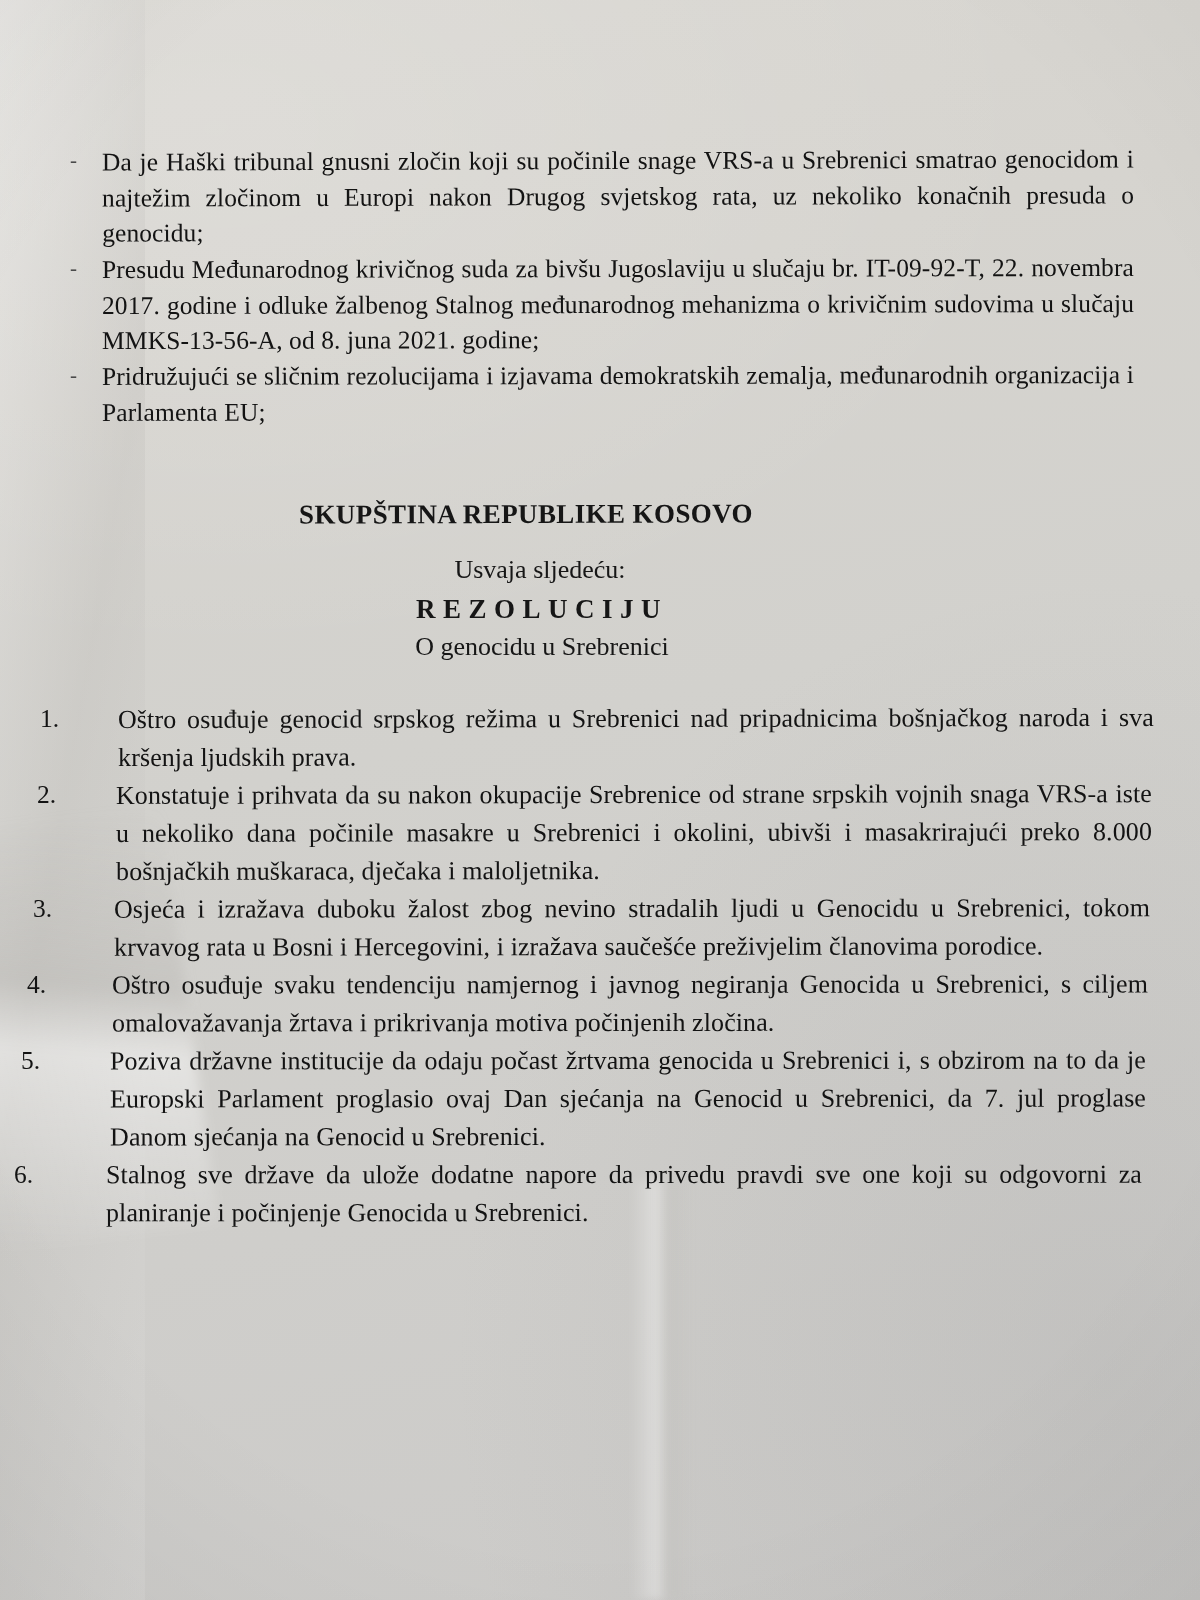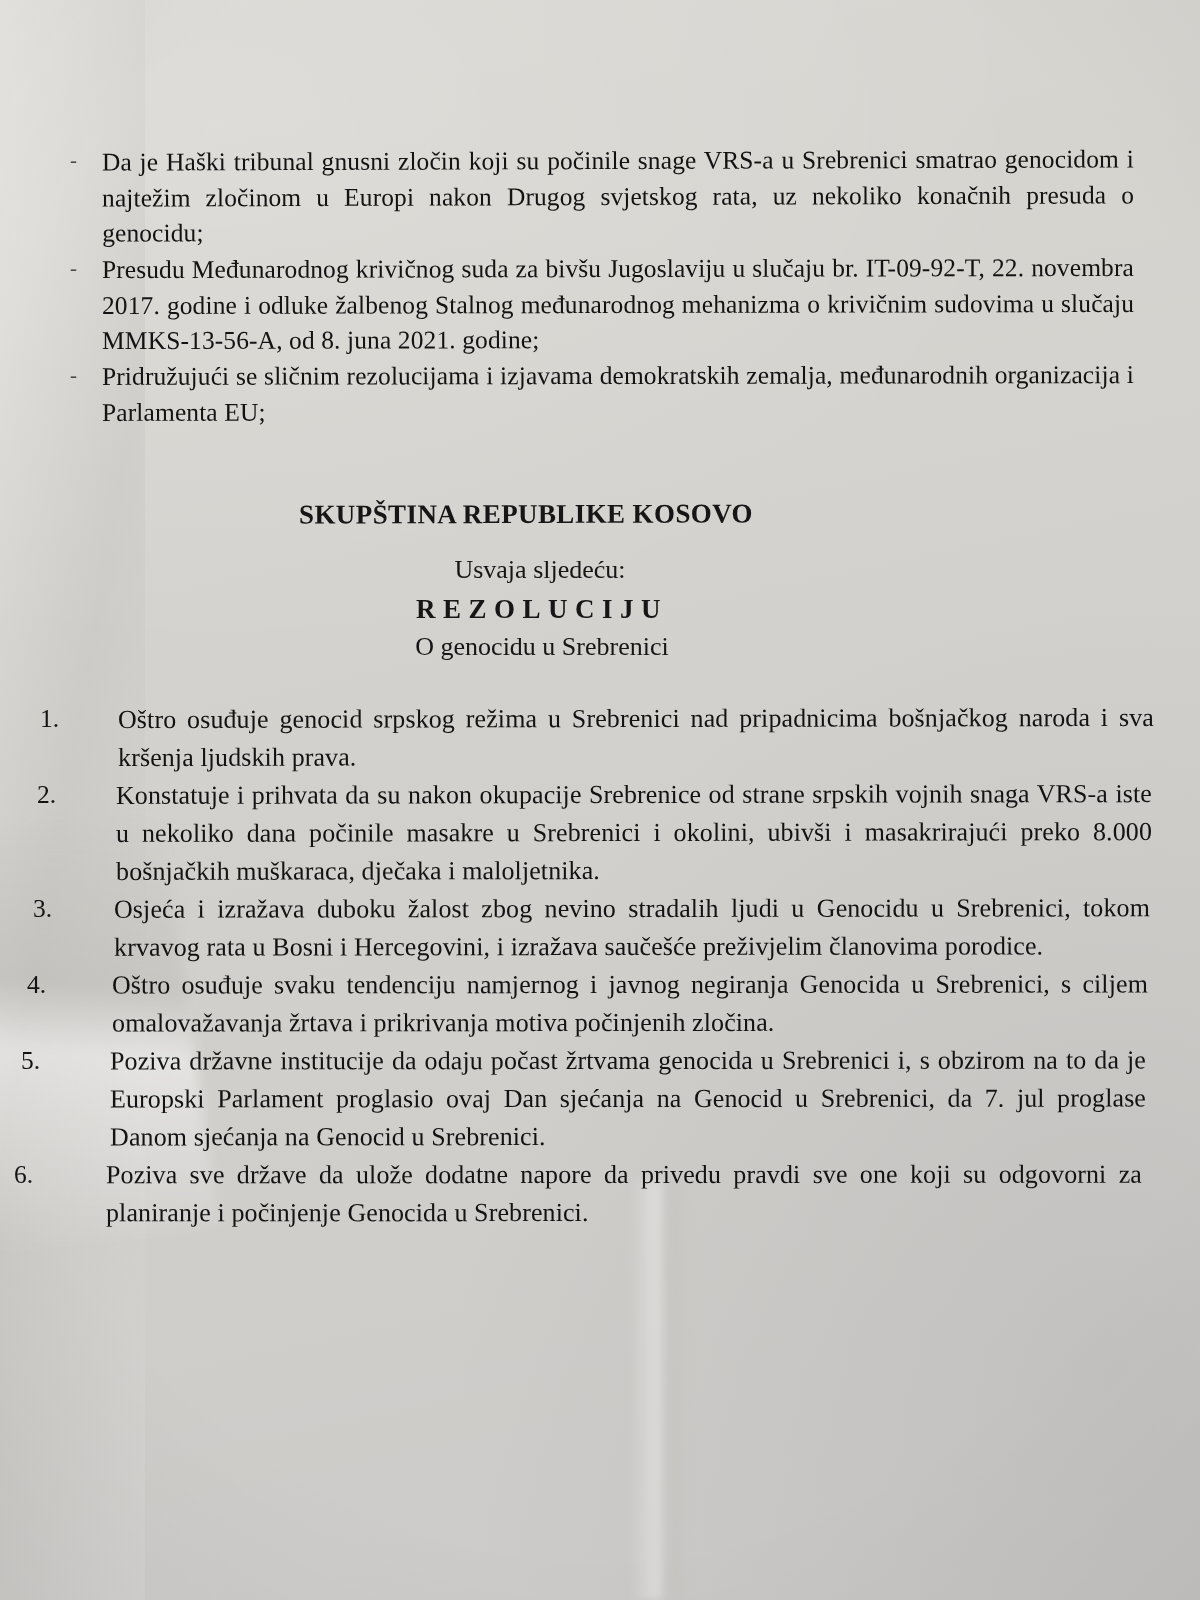--- a/index.html
+++ b/index.html
@@ -226,20 +226,20 @@
       <div class="num-item">
         <span class="num-mark">4.</span>
         <span class="num-text">Oštro osuđuje svaku tendenciju namjernog i javnog negiranja Genocida u Srebrenici, s ciljem omalovažavanja žrtava i prikrivanja motiva počinjenih zločina.</span>
       </div>
       <div class="num-item">
         <span class="num-mark">5.</span>
         <span class="num-text">Poziva državne institucije da odaju počast žrtvama genocida u Srebrenici i, s obzirom na to da je Europski Parlament proglasio ovaj Dan sjećanja na Genocid u Srebrenici, da 7. jul proglase Danom sjećanja na Genocid u Srebrenici.</span>
       </div>
       <div class="num-item">
         <span class="num-mark">6.</span>
-        <span class="num-text">Poziva sve države da ulože dodatne napore da privedu pravdi sve one koji su odgovorni za planiranje i počinjenje Genocida u Srebrenici.</span>
+        <span class="num-text">Stalnog sve države da ulože dodatne napore da privedu pravdi sve one koji su odgovorni za planiranje i počinjenje Genocida u Srebrenici.</span>
       </div>
     </div>
 
   </div>
 
   <div class="vignette"></div>
 </div>
 
 </body></html>

